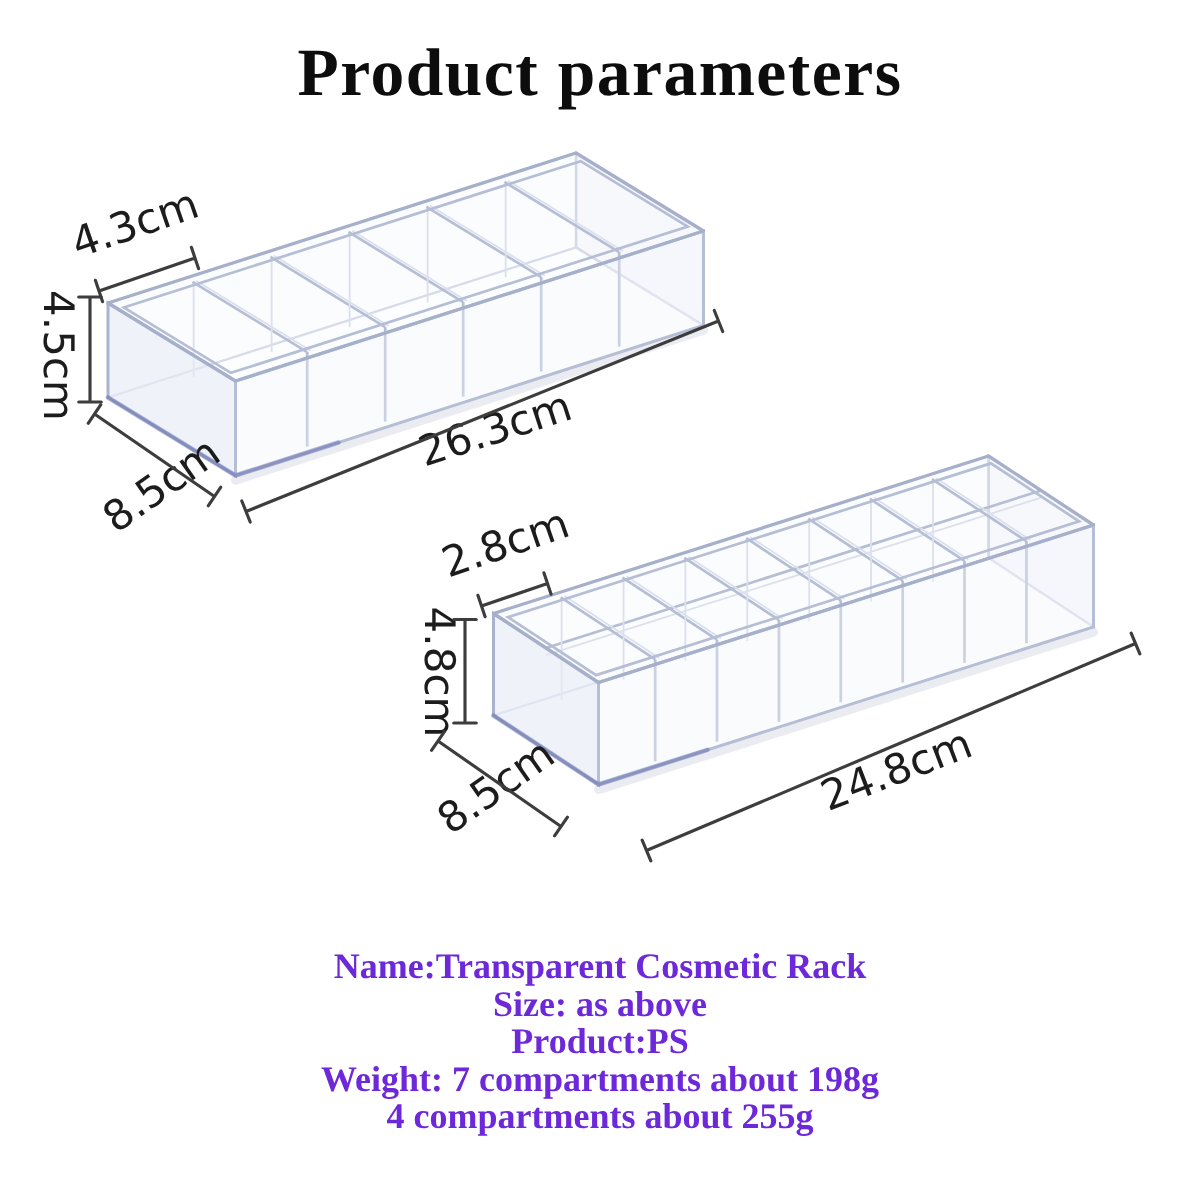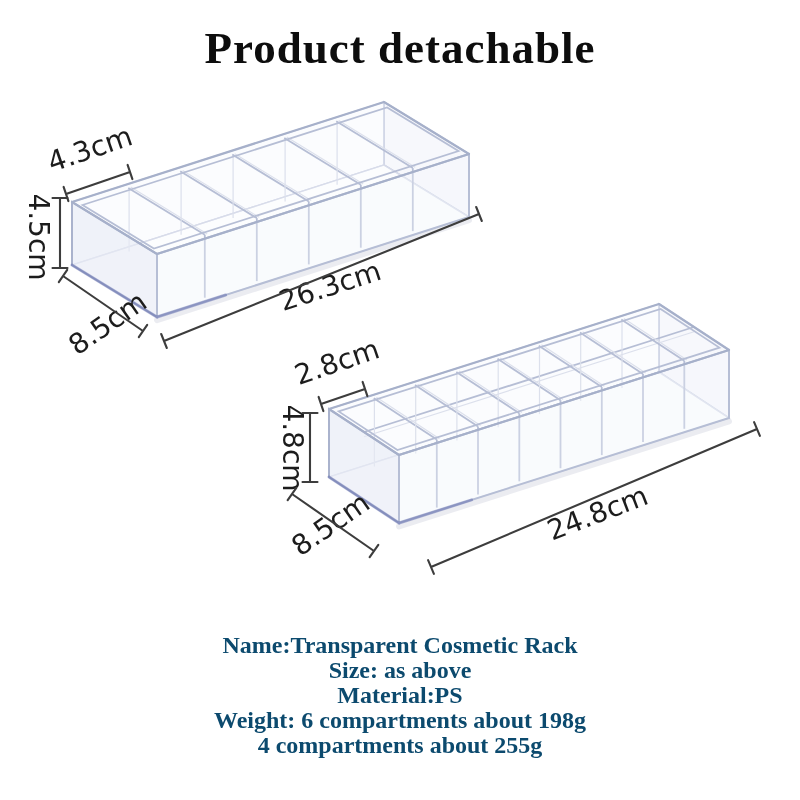--- a/index.html
+++ b/index.html
@@ -19,28 +19,28 @@
   .rim{fill:none;stroke:#a6b0ca;stroke-width:2.2;stroke-linejoin:round}
   .edgeM{fill:none;stroke:#b6bed5;stroke-width:1.8}
   .edgeF{fill:none;stroke:#dce0ec;stroke-width:1.2}
   .accent{fill:none;stroke:#5661a8;stroke-width:3;opacity:.45;stroke-linecap:round}
   
   .dimpath{stroke:#3d3d3d;stroke-width:2.1;fill:none;stroke-linecap:round}
   .dimlabel{font-family:"DejaVu Sans",sans-serif;font-size:28px;fill:#1c1c1c;text-anchor:middle}
   
   .specs{position:absolute;top:633px;left:0;width:800px;text-align:center;
          font-family:"Liberation Serif",serif;font-weight:bold;font-size:24px;
-         line-height:25px;color:#0c4a6e;}
+         line-height:25px;color:#6d28d9;}
 </style>
 </head>
 <body>
 
 <div class="stage">
 
-  <div class="title">Product detachable</div>
+  <div class="title">Product parameters</div>
 
   <svg id="scene" width="800" height="800" viewBox="0 0 800 800">
 
     <g id="rack1">
         <path class="shadow" d="M157.0,320.1 L469.0,220.2"></path>
         <path class="faceR" d="M384.0,102.0 L469.0,154.0 L469.0,217.0 L384.0,165.0 Z"></path>
         <path class="faceB" d="M72.0,202.0 L384.0,102.0 L384.0,165.0 L72.0,265.0 Z"></path>
         <path class="floor" d="M72.0,265.0 L384.0,165.0 L469.0,217.0 L157.0,317.0 Z"></path>
         <path class="edgeF" d="M129.1,188.5 L129.1,251.5"></path>
         <path class="edgeM" d="M128.3,187.9 L204.8,234.7"></path>
@@ -141,18 +141,18 @@
       </g>
     <g class="dim" id="r2len">
       <text class="dimlabel" transform="translate(601,522) rotate(-21)">24.8cm</text>
     <path class="dimpath" d="M431,567 L757,429 M433.9,573.9 L428.1,560.1 M759.9,435.9 L754.1,422.1"></path>
       </g>
   </svg>
 
   <div class="specs">
     <div>Name:Transparent Cosmetic Rack</div>
     <div>Size: as above</div>
-    <div>Material:PS</div>
-    <div>Weight: 6 compartments about 198g</div>
+    <div>Product:PS</div>
+    <div>Weight: 7 compartments about 198g</div>
     <div>4 compartments about 255g</div>
   </div>
 
 </div>
 
 </body></html>

